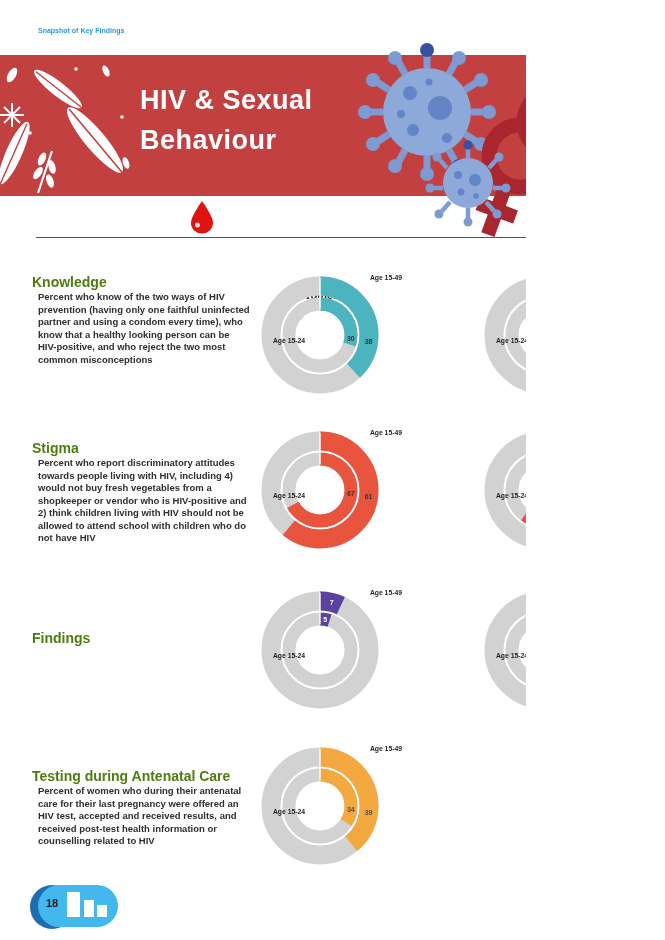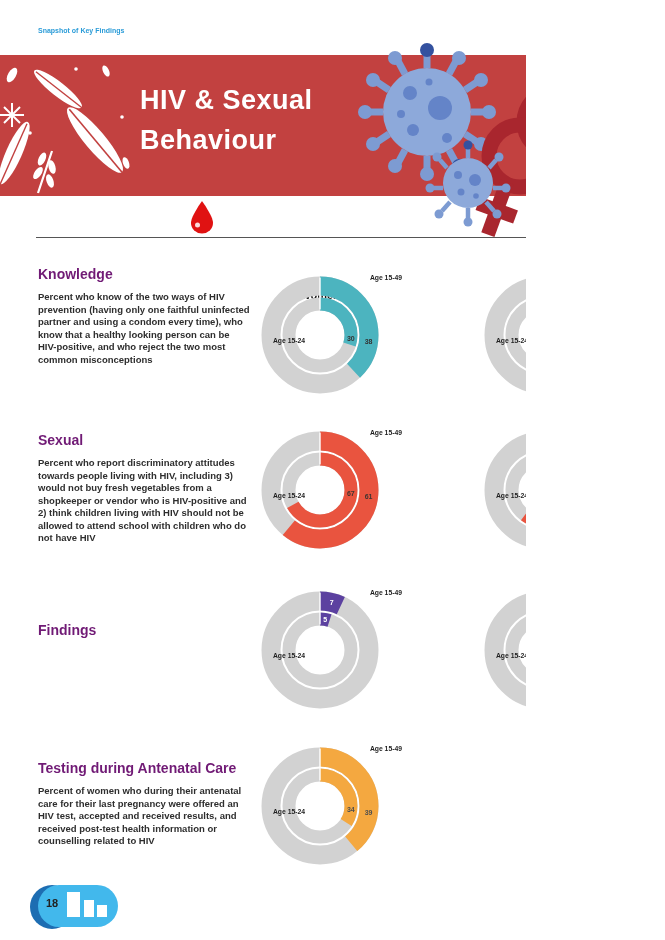--- a/index.html
+++ b/index.html
@@ -9,21 +9,21 @@
   .banner{position:absolute;left:0;top:55px;width:658px;height:141px;background:#c24140;}
   .banner-art{position:absolute;left:0;top:55px;width:140px;height:141px;pointer-events:none;}
   .banner-title{position:absolute;left:140px;top:80px;color:#fff;font-size:27px;font-weight:700;
                 line-height:40px;letter-spacing:.5px;z-index:3;}
   .right-art{position:absolute;left:355px;top:30px;width:310px;height:210px;z-index:2;pointer-events:none;}
   .indicators{position:absolute;left:38px;top:203px;font-size:20px;font-weight:700;color:#1e93d2;}
   .drop{position:absolute;left:190px;top:200px;}
   .rule{position:absolute;left:36px;top:237px;width:604px;border-top:1.3px solid #555;}
   .col-header{position:absolute;top:246px;width:100px;text-align:center;font-size:11px;font-weight:700;color:#1a1a1a;margin-top:43px;}
   .col-women{left:270px;} .col-men{left:493px;}
-  .sec-heading{position:absolute;left:38px;font-size:14px;font-weight:700;color:#701a75;}
+  .sec-heading{position:absolute;left:32px;font-size:14px;font-weight:700;color:#4d7c0f;margin-top:8px;}
   .desc{position:absolute;left:38px;width:212px;font-size:9.5px;line-height:1.32;color:#2e2e2e;font-weight:bold;}
   .donut{position:absolute;width:152px;height:132px;}
   .age-lab{font-size:6.8px;font-weight:700;fill:#1f1f1f;font-family:"Liberation Sans",sans-serif;}
   .val-lab{font-size:7px;font-weight:700;font-family:"Liberation Sans",sans-serif;}
   .footer-logo{position:absolute;left:28px;top:882px;width:92px;height:52px;}
   .page-num{position:absolute;left:46px;top:897px;width:24px;font-size:11px;font-weight:700;color:#222;}
 </style>
 </head>
 <body>
 
@@ -177,22 +177,22 @@
         <circle cx="68" cy="66" r="31" fill="none" stroke="#d2d2d2" stroke-width="13"></circle>
         <circle cx="68" cy="66" r="49" fill="none" stroke="#4cb4bf" stroke-width="19" pathLength="100" stroke-dasharray="32 68" transform="rotate(-90 68 66)"></circle>
         <circle cx="68" cy="66" r="31" fill="none" stroke="#4cb4bf" stroke-width="13" pathLength="100" stroke-dasharray="26 74" transform="rotate(-90 68 66)"></circle>
         <line x1="68" y1="8.5" x2="68" y2="40.5" stroke="#fff" stroke-width="1.4"></line>
         <text x="150" y="11" text-anchor="end" class="age-lab">Age 15-49</text>
         <text x="37" y="74" text-anchor="middle" class="age-lab">Age 15-24</text>
         <text x="116.6" y="74.5" text-anchor="middle" class="val-lab" fill="#333333">32</text>
         <text x="98.7" y="64.0" text-anchor="middle" class="val-lab" fill="#333333">26</text>
       </svg></div>
 
-  <div class="sec-heading" style="top:432px">Sexual</div>
-  <div class="desc" style="top:457px">Percent who report discriminatory attitudes towards people living with HIV, including 3) would not buy fresh vegetables from a shopkeeper or vendor who is HIV-positive and 2) think children living with HIV should not be allowed to attend school with children who do not have HIV</div>
+  <div class="sec-heading" style="top:432px">Stigma</div>
+  <div class="desc" style="top:457px">Percent who report discriminatory attitudes towards people living with HIV, including 4) would not buy fresh vegetables from a shopkeeper or vendor who is HIV-positive and 2) think children living with HIV should not be allowed to attend school with children who do not have HIV</div>
   <div class="donut" style="left:252px;top:424px"><svg width="152" height="132" viewBox="0 0 152 132">
         <circle cx="68" cy="66" r="49" fill="none" stroke="#d2d2d2" stroke-width="19"></circle>
         <circle cx="68" cy="66" r="31" fill="none" stroke="#d2d2d2" stroke-width="13"></circle>
         <circle cx="68" cy="66" r="49" fill="none" stroke="#e9543f" stroke-width="19" pathLength="100" stroke-dasharray="61 39" transform="rotate(-90 68 66)"></circle>
         <circle cx="68" cy="66" r="31" fill="none" stroke="#e9543f" stroke-width="13" pathLength="100" stroke-dasharray="67 33" transform="rotate(-90 68 66)"></circle>
         <line x1="68" y1="8.5" x2="68" y2="40.5" stroke="#fff" stroke-width="1.4"></line>
         <text x="150" y="11" text-anchor="end" class="age-lab">Age 15-49</text>
         <text x="37" y="74" text-anchor="middle" class="age-lab">Age 15-24</text>
         <text x="116.6" y="74.5" text-anchor="middle" class="val-lab" fill="#3f3430">61</text>
         <text x="98.8" y="72.3" text-anchor="middle" class="val-lab" fill="#3f3430">67</text>

